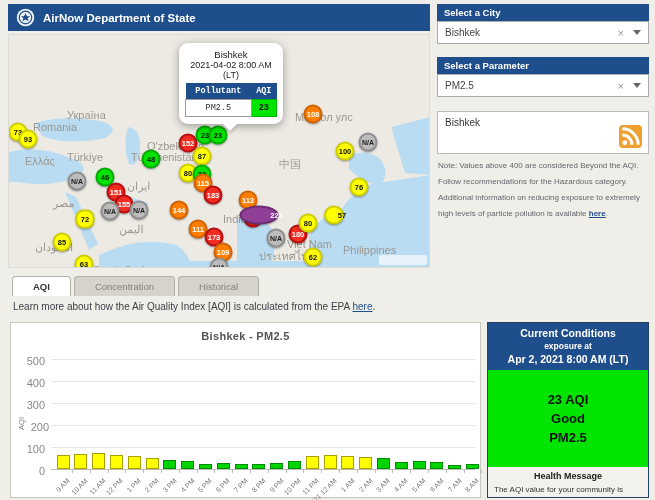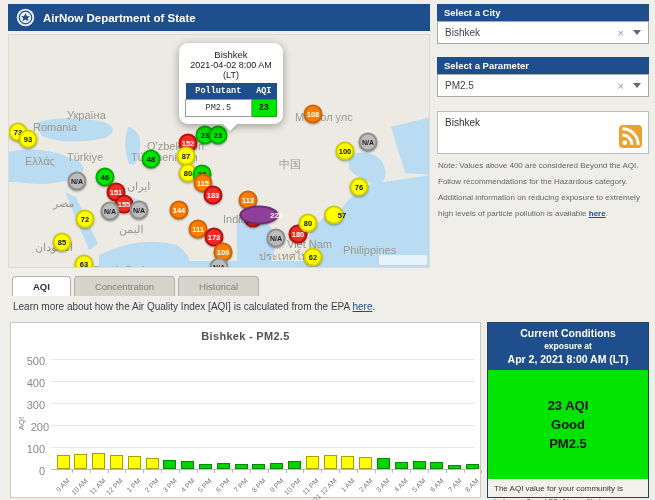--- a/index.html
+++ b/index.html
@@ -88,21 +88,21 @@
     color:#62666d; line-height:16px; }
   .note a { color:#1f4e8c; font-weight:bold; }
 
   
   .cc { position:absolute; left:487px; top:322px; width:162px; height:176px;
     border:1px solid #25415f; background:#f2f1ec; display:flex; flex-direction:column; }
   .cc-head { background:#1f4e8c; color:#fff; text-align:center; padding:4px 2px 5px; }
   .cc-head .l1 { font-size:10.5px; font-weight:bold; }
   .cc-head .l2 { font-size:8.5px; font-weight:bold; margin-top:2px; }
   .cc-head .l3 { font-size:10.5px; font-weight:bold; margin-top:2px; }
-  .cc-green { background:#00e400; color:#111; text-align:center; padding:26px 0; }
+  .cc-green { background:#00e400; color:#111; text-align:center; padding:20px 0; }
   .cc-green div { font-size:13px; font-weight:bold; line-height:19px; }
   .cc-health { flex:1; padding:4px 6px; }
   .cc-health .ht { text-align:center; font-size:9px; font-weight:bold; color:#222; margin-bottom:3px; }
   .cc-health .hb { font-size:8px; color:#333; line-height:12.5px; }
 </style>
 </head>
 <body>
 
 <div class="app-header">
   <svg class="seal" viewBox="0 0 20 20">
@@ -151,28 +151,28 @@
     </div>
   <div id="map-markers">
       <div class="marker moderate" style="left: 9px; top: 97px;">73</div>
       <div class="marker moderate" style="left: 19px; top: 104px;">93</div>
       <div class="marker na" style="left: 68px; top: 146px;">N/A</div>
       <div class="marker good" style="left: 96px; top: 142px;">46</div>
       <div class="marker unhealthy" style="left: 107px; top: 157px;">151</div>
       <div class="marker unhealthy" style="left: 115px; top: 169px;">155</div>
       <div class="marker na" style="left: 101px; top: 176px;">N/A</div>
       <div class="marker na" style="left: 130px; top: 175px;">N/A</div>
-      <div class="marker moderate" style="left: 76px; top: 184px;">72</div>
+      <div class="marker moderate" style="left: 76px; top: 184px; border-radius: 8px;">72</div>
       <div class="marker moderate" style="left: 53px; top: 207px;">85</div>
       <div class="marker moderate" style="left: 75px; top: 229px;">63</div>
       <div class="marker good" style="left: 142px; top: 124px;">48</div>
       <div class="marker unhealthy" style="left: 179px; top: 108px;">152</div>
       <div class="marker good" style="left: 196px; top: 100px;">23</div>
       <div class="marker good" style="left: 209px; top: 100px;">23</div>
-      <div class="marker moderate" style="left: 177px; top: 121px; border-radius: 9px;">87</div>
+      <div class="marker moderate" style="left: 193px; top: 121px;">87</div>
       <div class="marker moderate" style="left: 179px; top: 138px;">80</div>
       <div class="marker good" style="left: 193px; top: 139px;">23</div>
       <div class="marker usg" style="left: 194px; top: 148px;">115</div>
       <div class="marker unhealthy" style="left: 204px; top: 160px;">183</div>
       <div class="marker usg" style="left: 170px; top: 175px;">144</div>
       <div class="marker usg" style="left: 189px; top: 194px;">111</div>
       <div class="marker unhealthy" style="left: 205px; top: 202px;">173</div>
       <div class="marker usg" style="left: 214px; top: 217px;">109</div>
       <div class="marker usg" style="left: 239px; top: 165px;">113</div>
       <div class="marker unhealthy" style="left: 244px; top: 183px;">152</div>
@@ -350,15 +350,16 @@
     <div class="l1">Current Conditions</div>
     <div class="l2">exposure at</div>
     <div class="l3">Apr 2, 2021 8:00 AM (LT)</div>
   </div>
   <div class="cc-green">
     <div>23 AQI</div>
     <div>Good</div>
     <div>PM2.5</div>
   </div>
   <div class="cc-health">
+    <div class="ht">Health Message</div>
     <div class="hb">The AQI value for your community is between 0 and 50. Air quality is satisfactory and poses little or no health risk.</div>
   </div>
 </div>
 
 </body></html>

